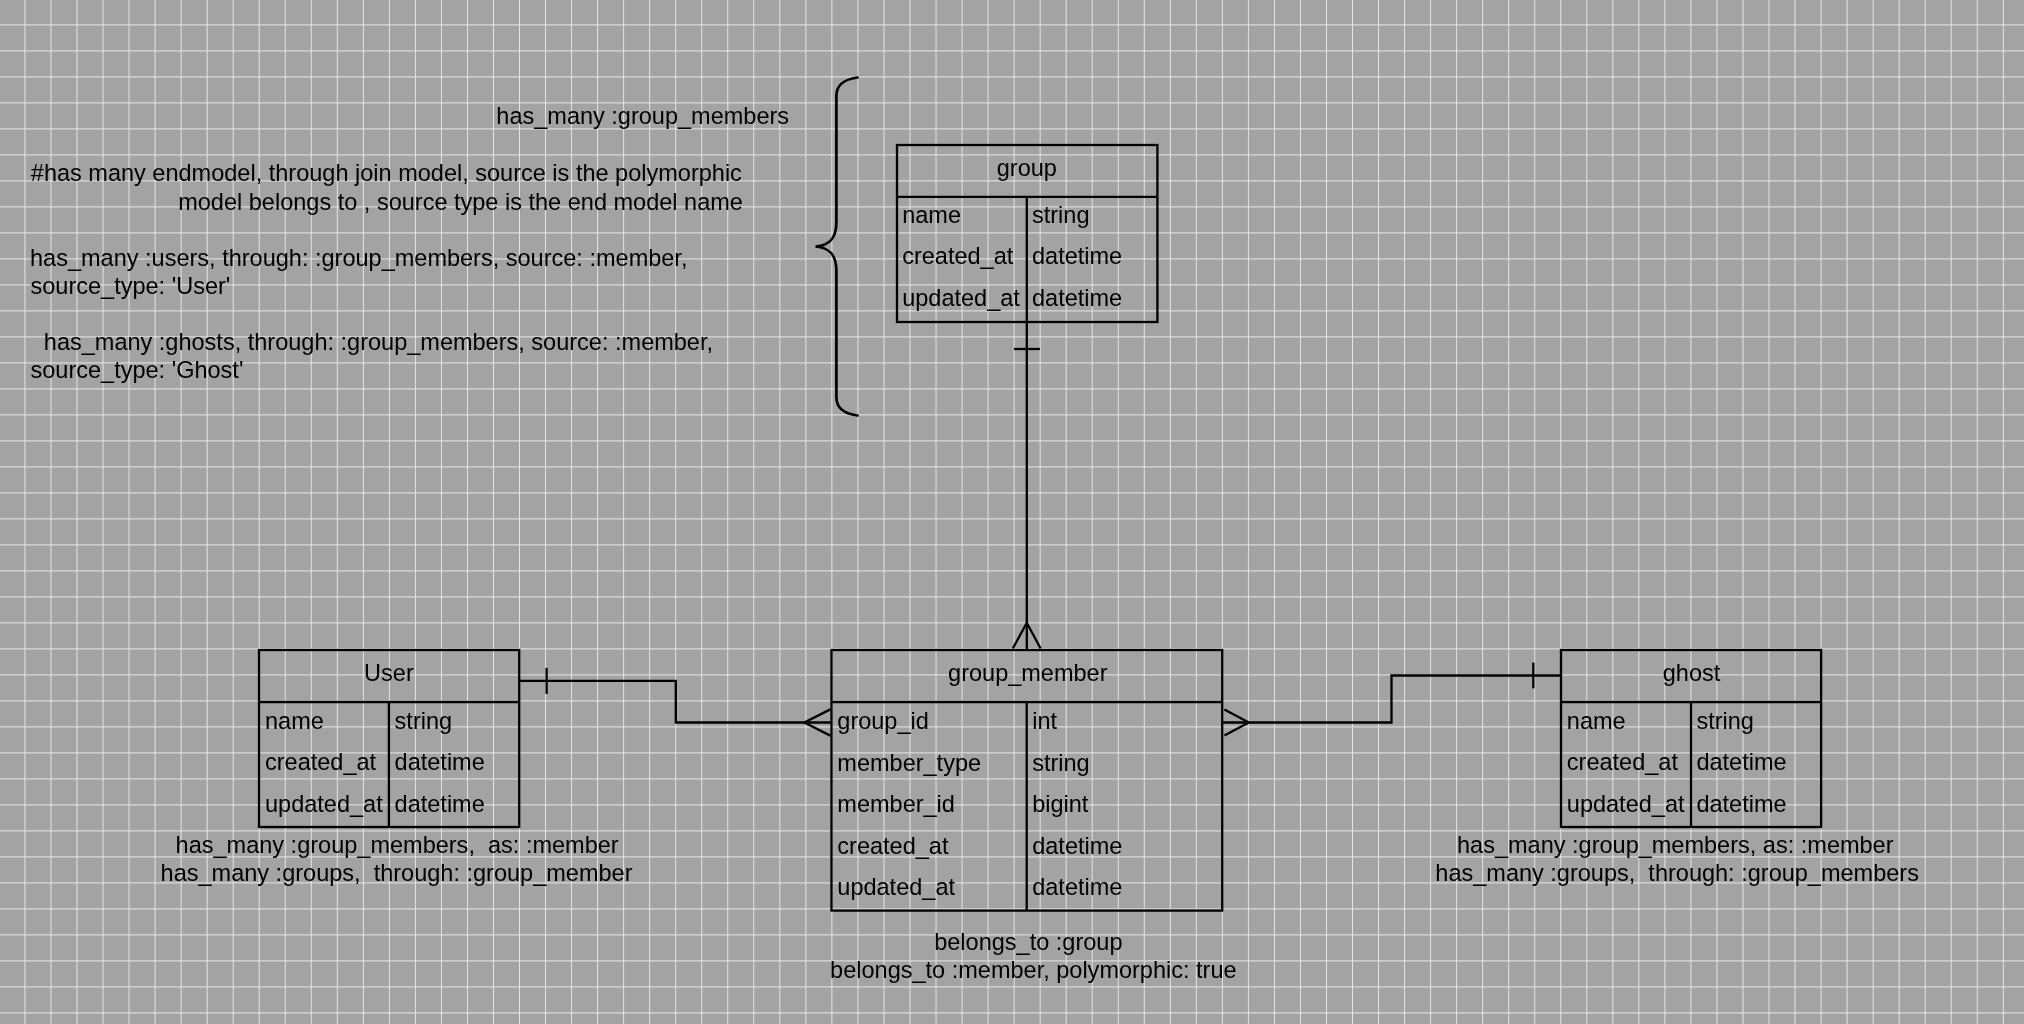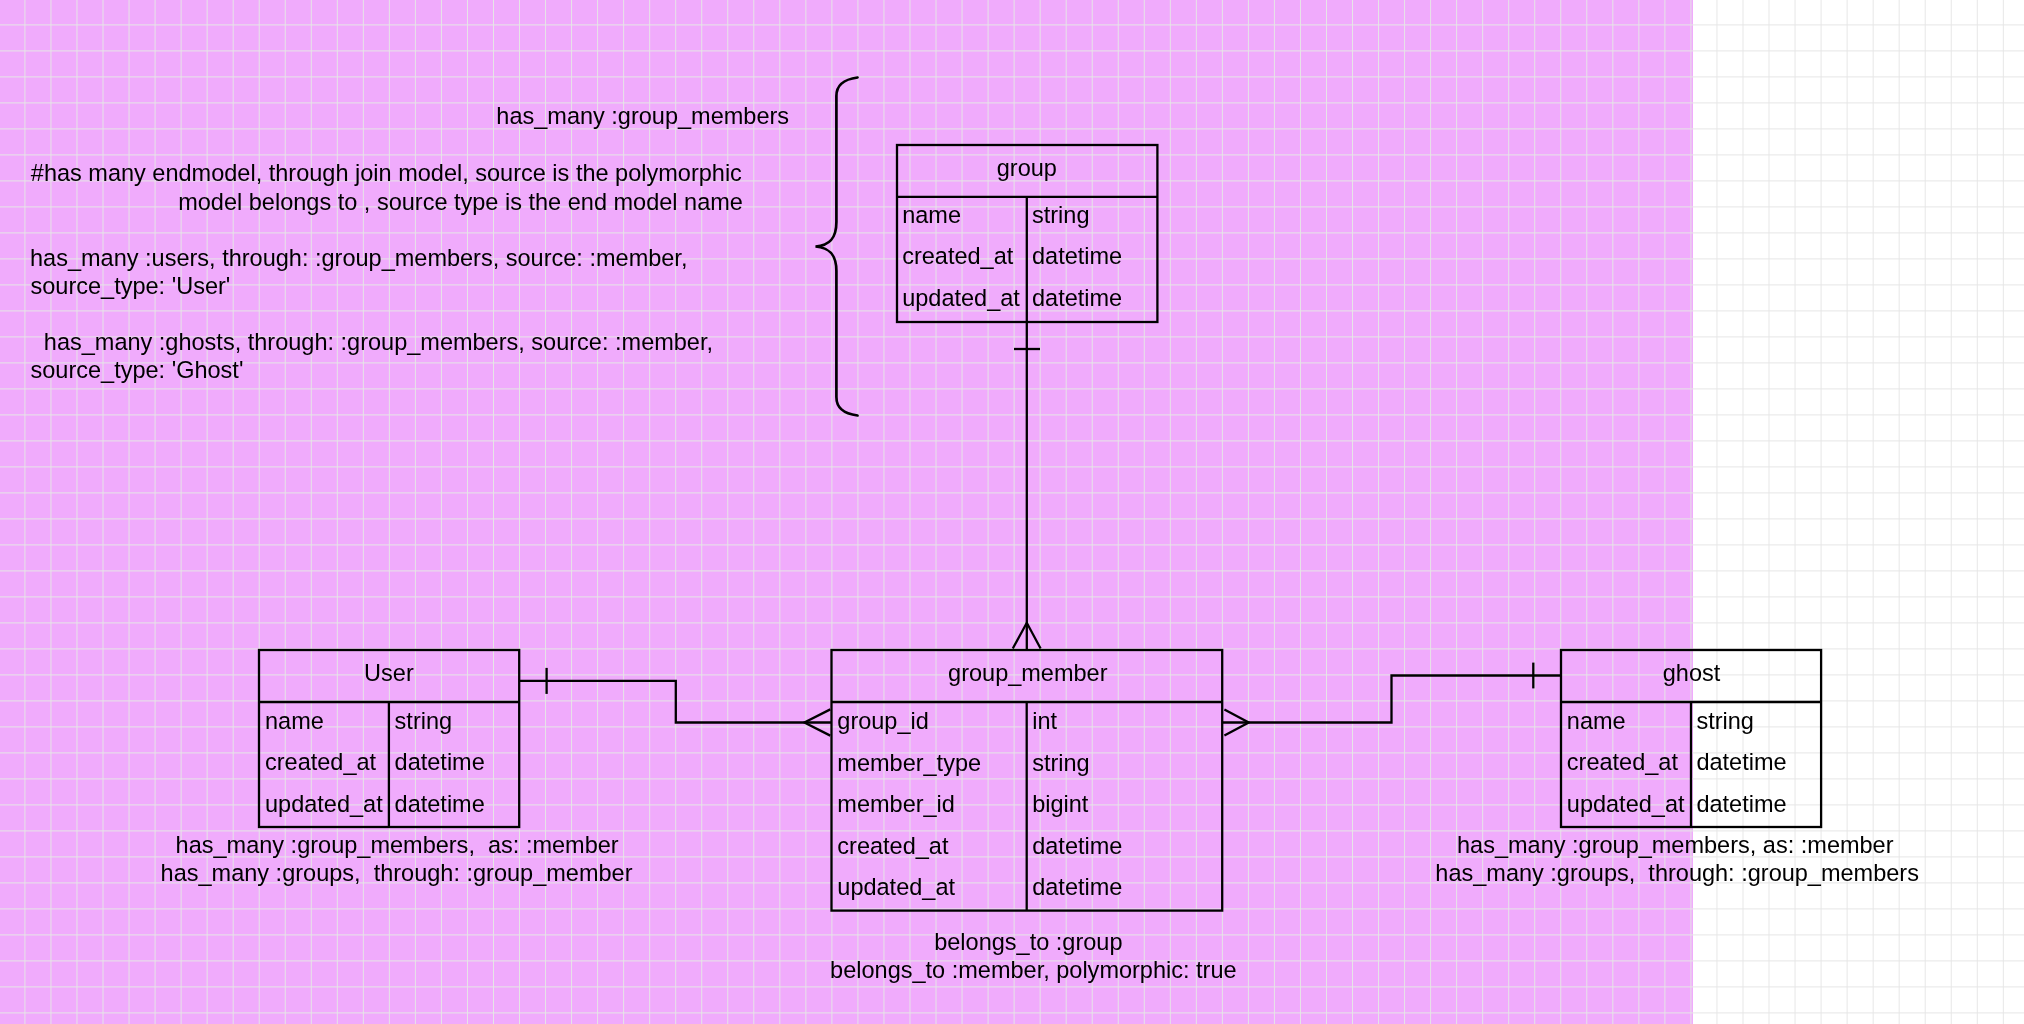--- a/index.html
+++ b/index.html
@@ -1,19 +1,19 @@
 <!DOCTYPE html>
 <html><head>
 <meta charset="utf-8">
 <style>
   html,body{margin:0;padding:0;background:#fff;}
   body{width:2024px;height:1024px;overflow:hidden;
        font-family:"Liberation Sans",sans-serif;
        -webkit-font-smoothing:antialiased;}
-  #stage{position:relative;width:1693px;height:1024px;background:#f0abfc;}
+  #stage{position:relative;width:2024px;height:1024px;background:#a3a3a3;}
   #grid{position:absolute;left:0;top:0;width:2024px;height:1024px;
         background-image:
           linear-gradient(to right,#e6e6e6 0,#e6e6e6 1px,transparent 1px),
           linear-gradient(to bottom,#e6e6e6 0,#e6e6e6 1px,transparent 1px);
         background-size:26.04px 26.0px;
         background-position:-1.6px -1.6px;}
   svg.diagram{position:absolute;left:0;top:0;width:2024px;height:1024px;
               overflow:visible;will-change:transform;}
   svg.diagram text{font-family:"Liberation Sans",sans-serif;font-size:23.52px;
                    fill:#000000;white-space:pre;}

